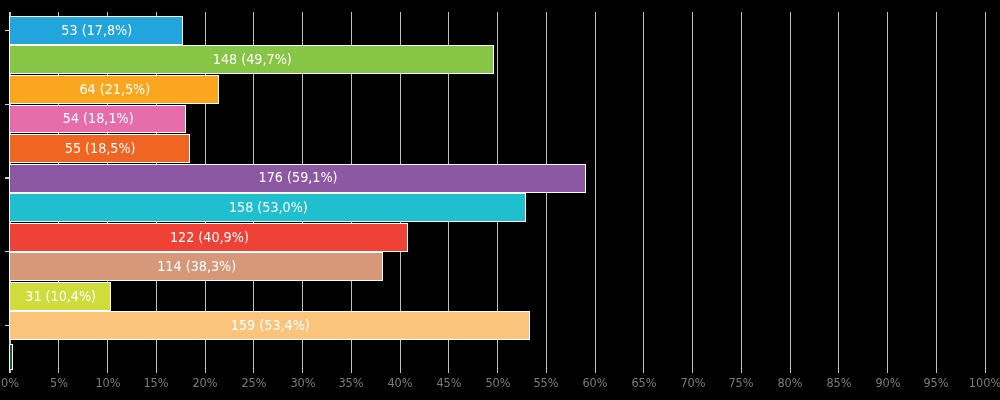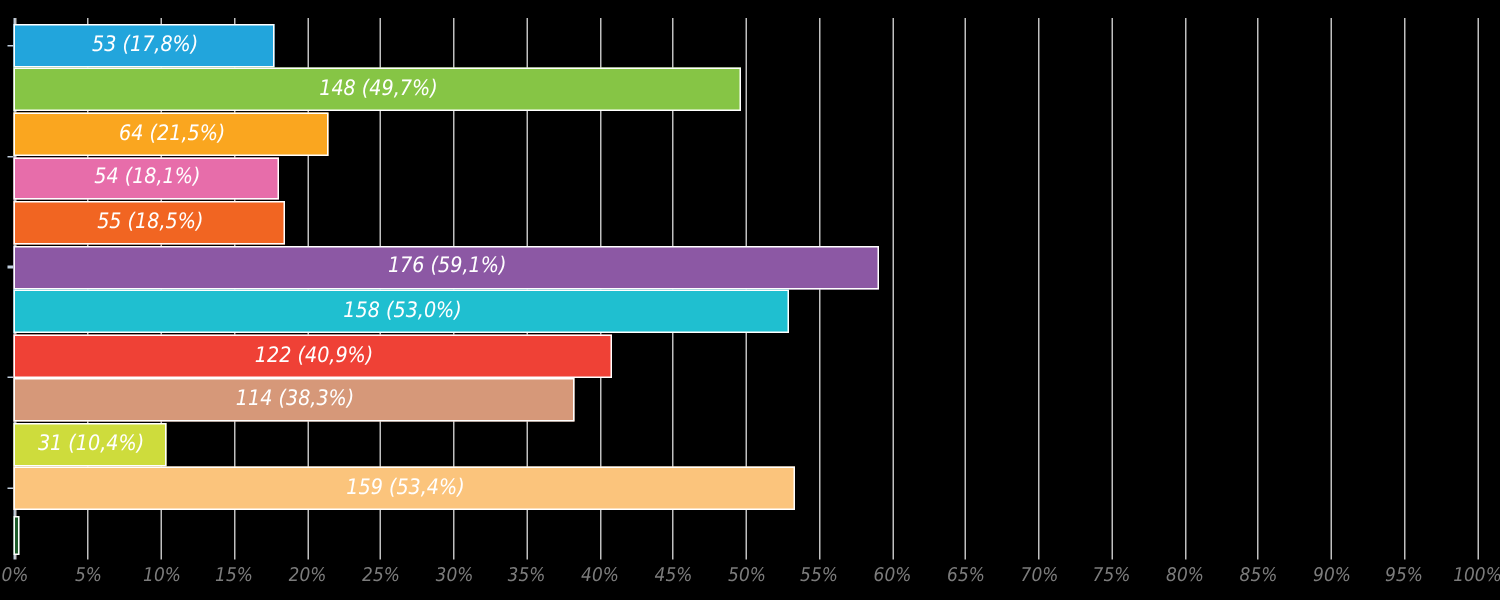--- a/index.html
+++ b/index.html
@@ -14,21 +14,21 @@
     overflow: hidden;
     font-family: "DejaVu Sans", sans-serif;
     -webkit-font-smoothing: antialiased;
   }
   #chart {
     position: relative;
     width: 1000px;
     height: 400px;
     background: #000000;
   }
-  .layer { position: absolute; left: 0; top: 0; width: 1000px; height: 400px; font-style: italic; }
+  .layer { position: absolute; left: 0; top: 0; width: 1000px; height: 400px; }
   .gridline { position: absolute; }
   .yaxis { position: absolute; }
   .ytick { position: absolute; }
   .bar { position: absolute; box-sizing: border-box; }
   .bar-label {
     position: absolute;
     font-size: 14.2px;
     line-height: 1;
     white-space: nowrap;
     text-align: center;

